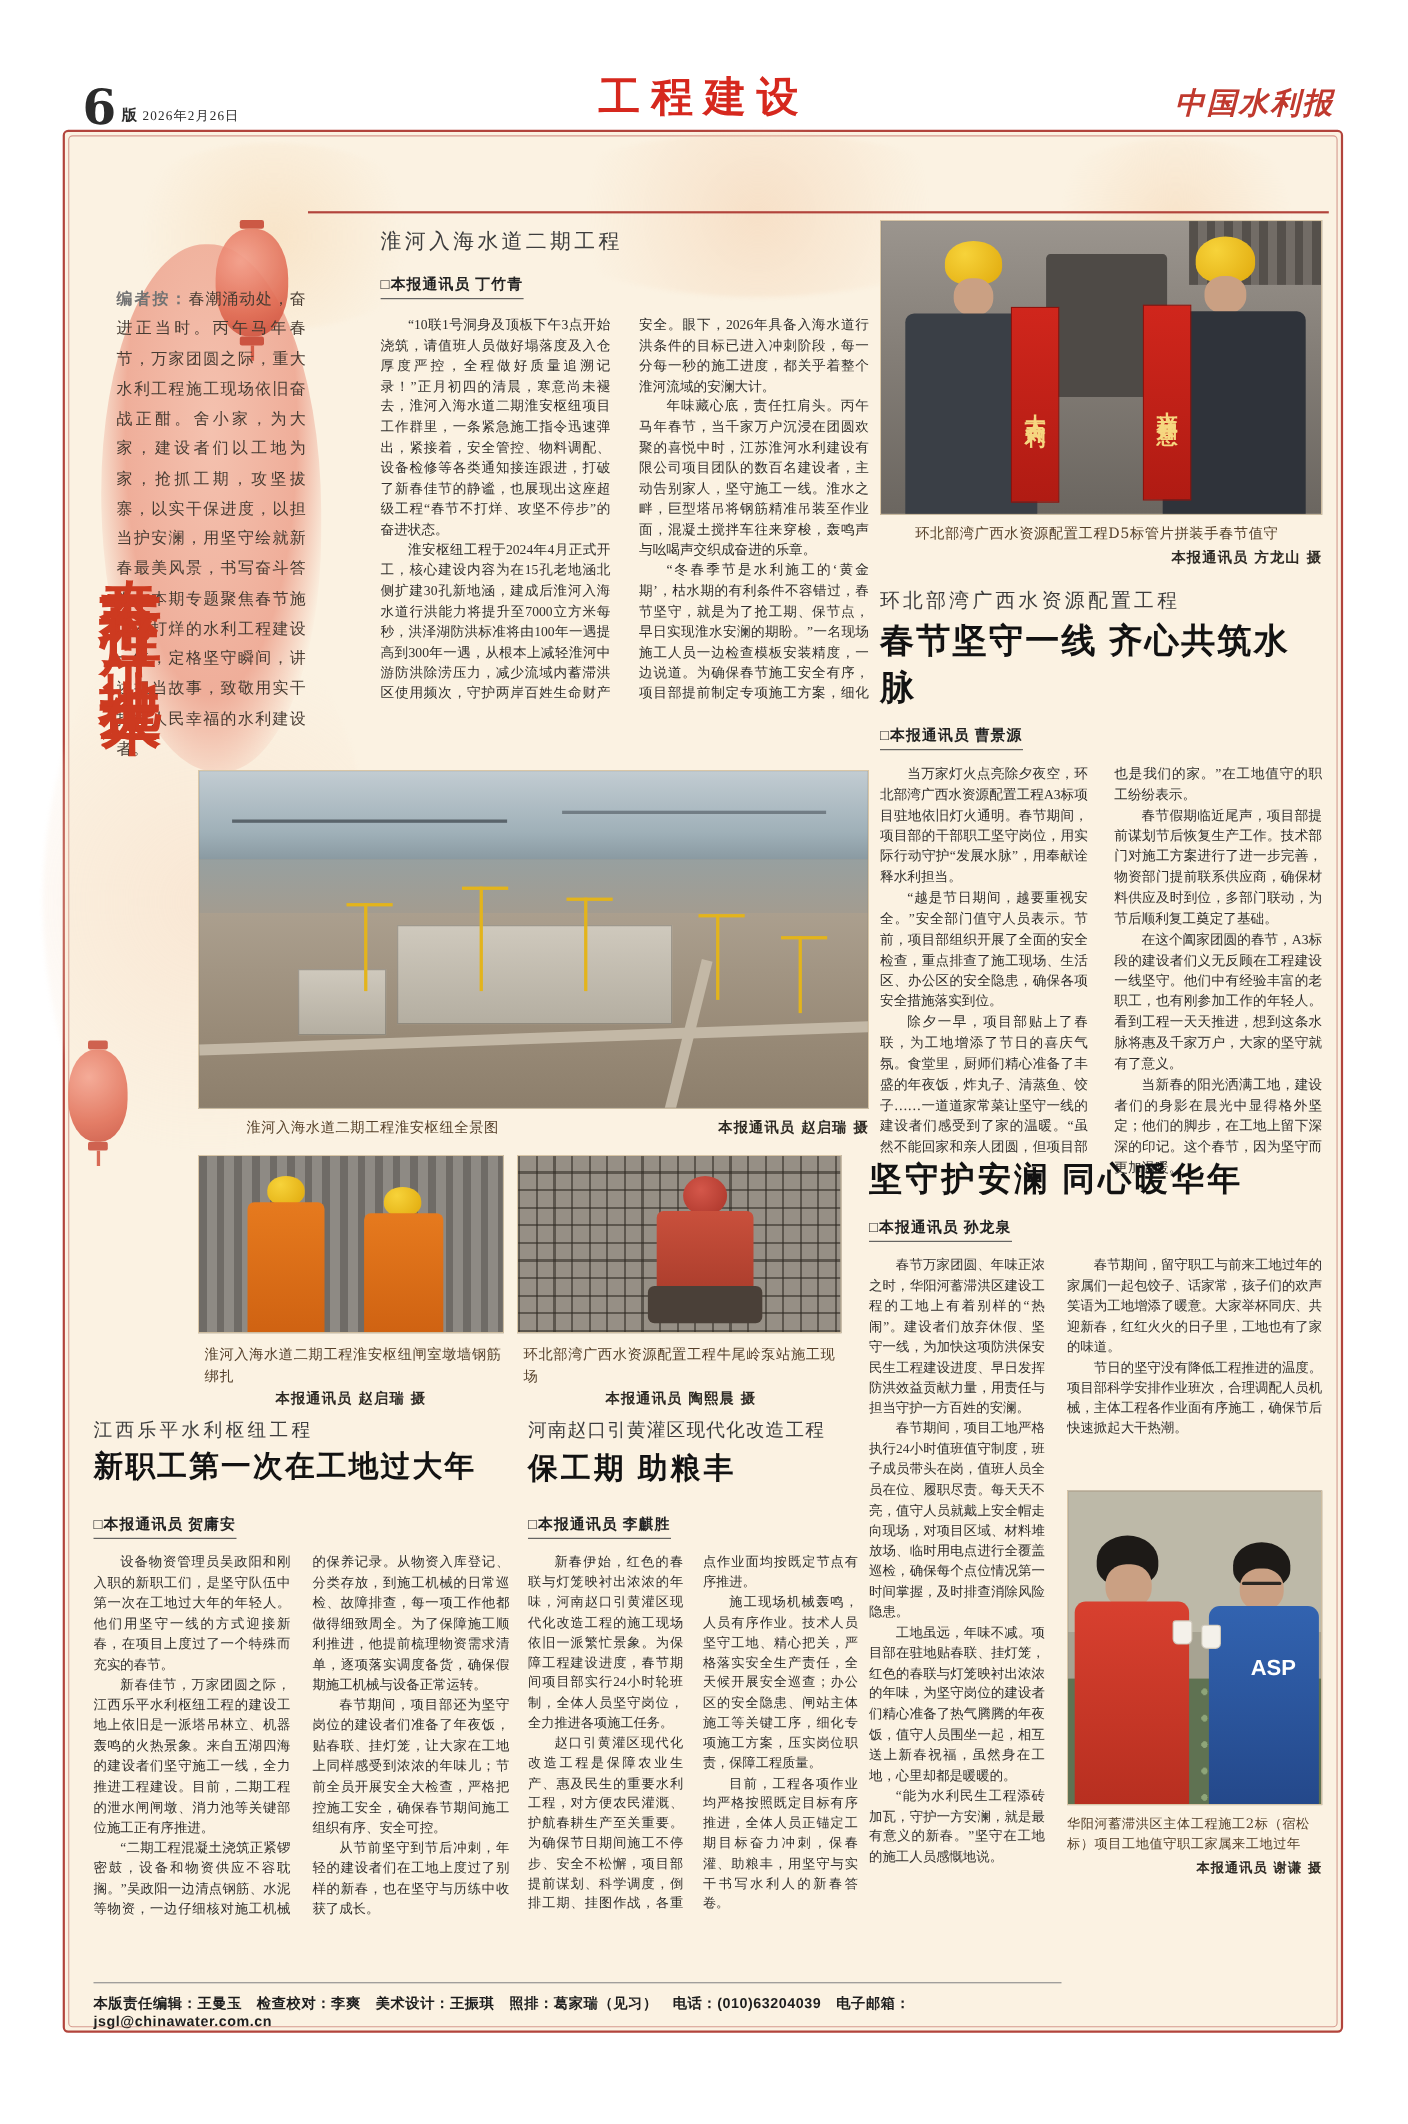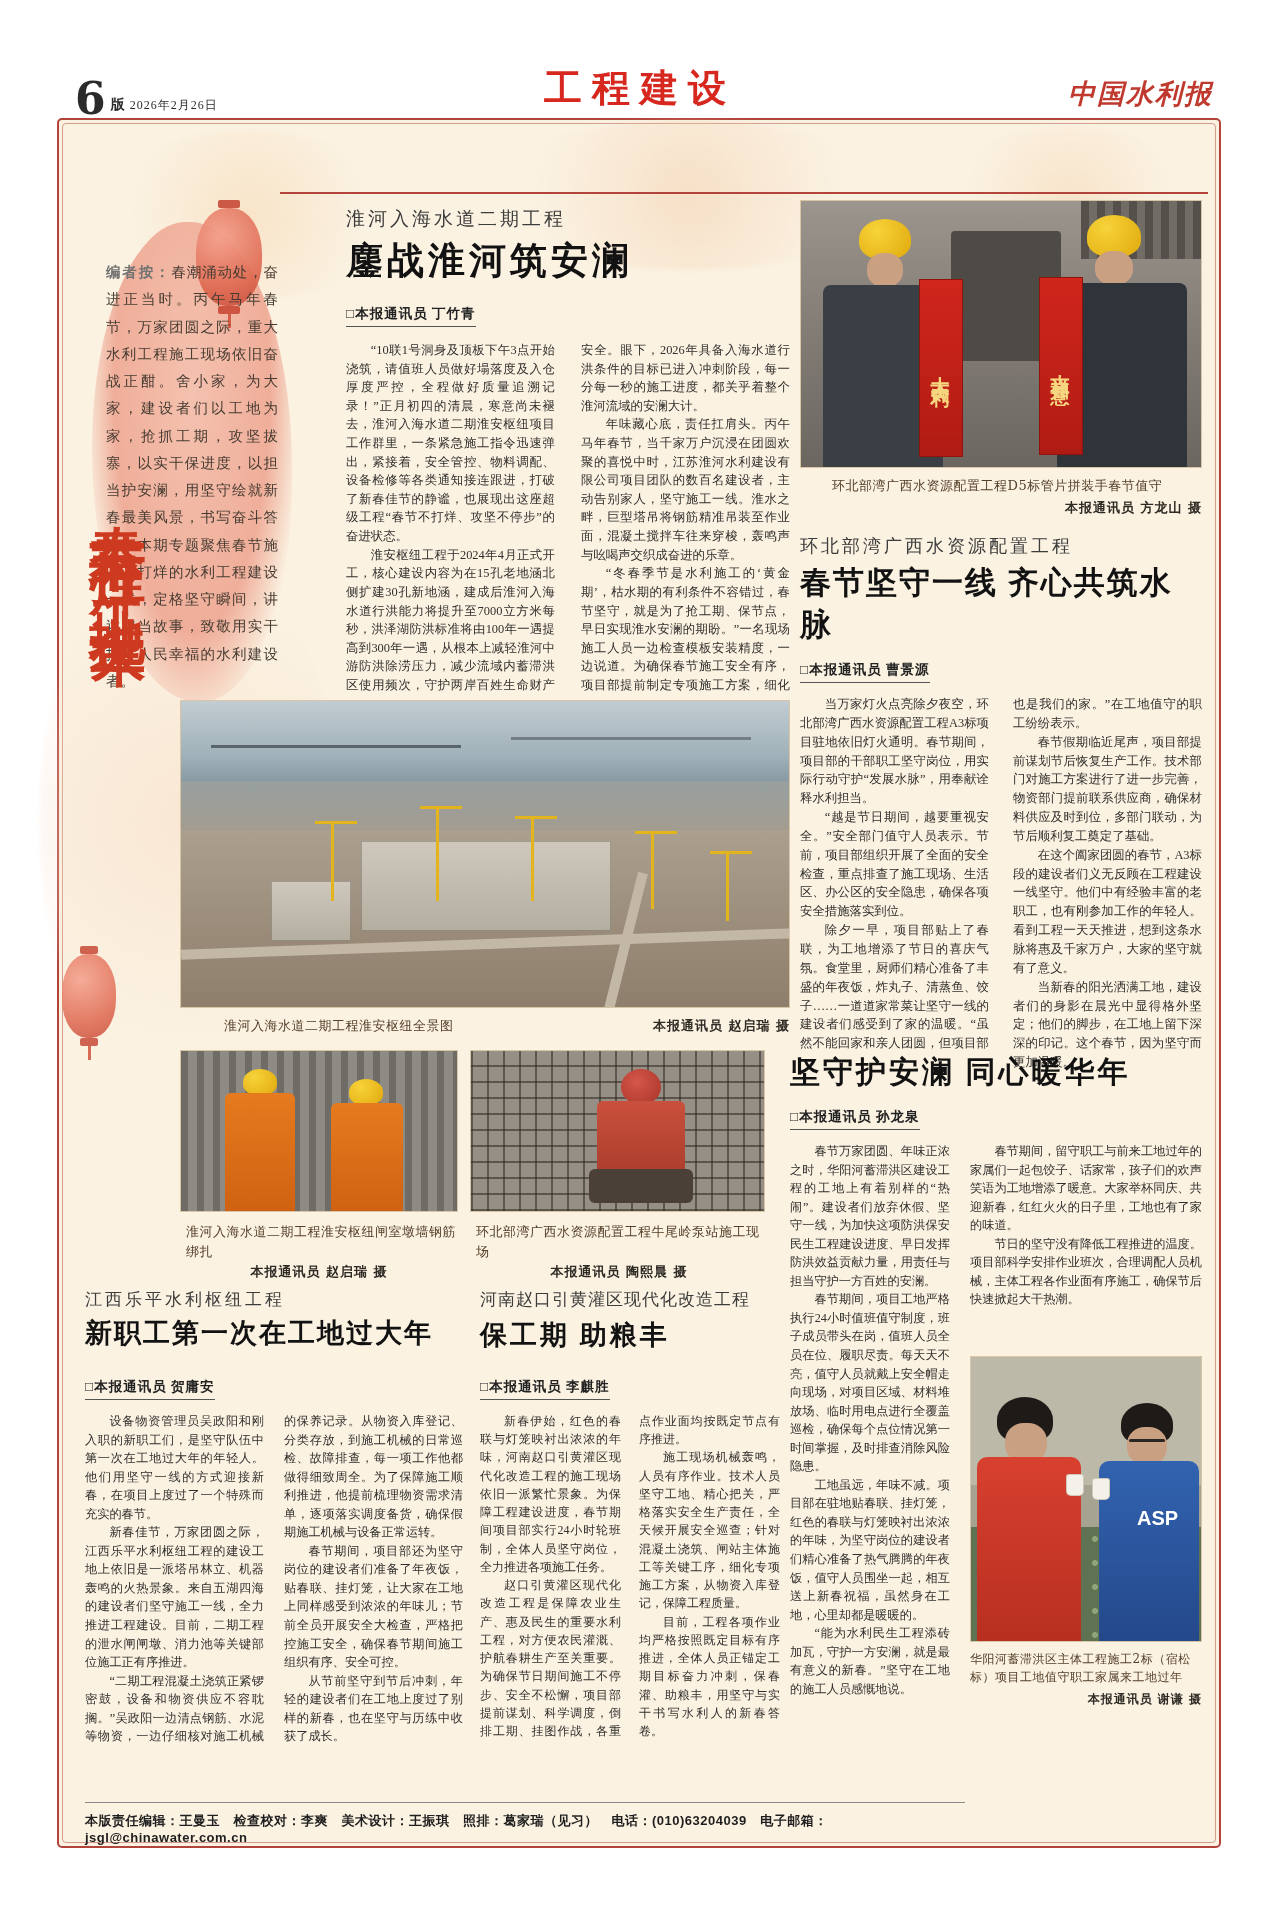--- a/index.html
+++ b/index.html
@@ -148,21 +148,20 @@
   </div>
   <div class="lantern" style="left:62px;top:942px;width:54px;height:118px;opacity:.85;">
     <div class="cap"></div>
       <div class="body"></div>
       <div class="foot"></div>
       <div class="tassel"></div>
   </div>
 
   <div class="article" style="left:346px;top:206px;width:444px;">
     <div class="kicker">淮河入海水道二期工程</div>
-    <div class="headline" style="font-size:37px;margin-top:4px;">鏖战淮河筑安澜</div>
     <div style="margin-top:18px;"><span class="byline">□本报通讯员 丁竹青</span></div>
     <div class="body" style="margin-top:14px;height:372px;column-count:2;column-gap:26px;font-size:12.4px;line-height:1.5;">
         <p>“10联1号洞身及顶板下午3点开始浇筑，请值班人员做好塌落度及入仓厚度严控，全程做好质量追溯记录！”正月初四的清晨，寒意尚未褪去，淮河入海水道二期淮安枢纽项目工作群里，一条紧急施工指令迅速弹出，紧接着，安全管控、物料调配、设备检修等各类通知接连跟进，打破了新春佳节的静谧，也展现出这座超级工程“春节不打烊、攻坚不停步”的奋进状态。</p>
         <p>淮安枢纽工程于2024年4月正式开工，核心建设内容为在15孔老地涵北侧扩建30孔新地涵，建成后淮河入海水道行洪能力将提升至7000立方米每秒，洪泽湖防洪标准将由100年一遇提高到300年一遇，从根本上减轻淮河中游防洪除涝压力，减少流域内蓄滞洪区使用频次，守护两岸百姓生命财产安全。眼下，2026年具备入海水道行洪条件的目标已进入冲刺阶段，每一分每一秒的施工进度，都关乎着整个淮河流域的安澜大计。</p>
         <p>年味藏心底，责任扛肩头。丙午马年春节，当千家万户沉浸在团圆欢聚的喜悦中时，江苏淮河水利建设有限公司项目团队的数百名建设者，主动告别家人，坚守施工一线。淮水之畔，巨型塔吊将钢筋精准吊装至作业面，混凝土搅拌车往来穿梭，轰鸣声与吆喝声交织成奋进的乐章。</p>
         <p>“冬春季节是水利施工的‘黄金期’，枯水期的有利条件不容错过，春节坚守，就是为了抢工期、保节点，早日实现淮水安澜的期盼。”一名现场施工人员一边检查模板安装精度，一边说道。为确保春节施工安全有序，项目部提前制定专项施工方案，细化节点任务，压实岗位职责，严控施工质量与安全。</p>
       </div>
   </div>
 
   <div class="photo" style="left:800px;top:200px;width:402px;height:268px;">
@@ -287,20 +286,20 @@
       </div>
   </div>
 
   <div class="article" style="left:480px;top:1288px;width:300px;">
     <div class="kicker" style="font-size:17px;letter-spacing:1px;">河南赵口引黄灌区现代化改造工程</div>
     <div class="headline" style="font-size:27px;margin-top:6px;letter-spacing:3px;">保工期 助粮丰</div>
     <div style="margin-top:24px;"><span class="byline">□本报通讯员 李麒胜</span></div>
     <div class="body" style="margin-top:12px;height:392px;column-count:2;column-gap:18px;font-size:12px;line-height:1.52;">
         <p>新春伊始，红色的春联与灯笼映衬出浓浓的年味，河南赵口引黄灌区现代化改造工程的施工现场依旧一派繁忙景象。为保障工程建设进度，春节期间项目部实行24小时轮班制，全体人员坚守岗位，全力推进各项施工任务。</p>
         <p>赵口引黄灌区现代化改造工程是保障农业生产、惠及民生的重要水利工程，对方便农民灌溉、护航春耕生产至关重要。为确保节日期间施工不停步、安全不松懈，项目部提前谋划、科学调度，倒排工期、挂图作战，各重点作业面均按既定节点有序推进。</p>
-        <p>施工现场机械轰鸣，人员有序作业。技术人员坚守工地、精心把关，严格落实安全生产责任，全天候开展安全巡查；针对混凝土浇筑、闸站主体施工等关键工序，细化专项施工方案，从物资入库登记，保障工程质量。</p>
+        <p>施工现场机械轰鸣，人员有序作业。技术人员坚守工地、精心把关，严格落实安全生产责任，全天候开展安全巡查；办公区的安全隐患、闸站主体施工等关键工序，细化专项施工方案，压实岗位职责，保障工程质量。</p>
         <p>目前，工程各项作业均严格按照既定目标有序推进，全体人员正锚定工期目标奋力冲刺，保春灌、助粮丰，用坚守与实干书写水利人的新春答卷。</p>
       </div>
   </div>
 
   <div class="footer">本版责任编辑：王曼玉　检查校对：李爽　美术设计：王振琪　照排：葛家瑞（见习）　电话：(010)63204039　电子邮箱：jsgl@chinawater.com.cn</div>
 
 </div>
 
 </body></html>

